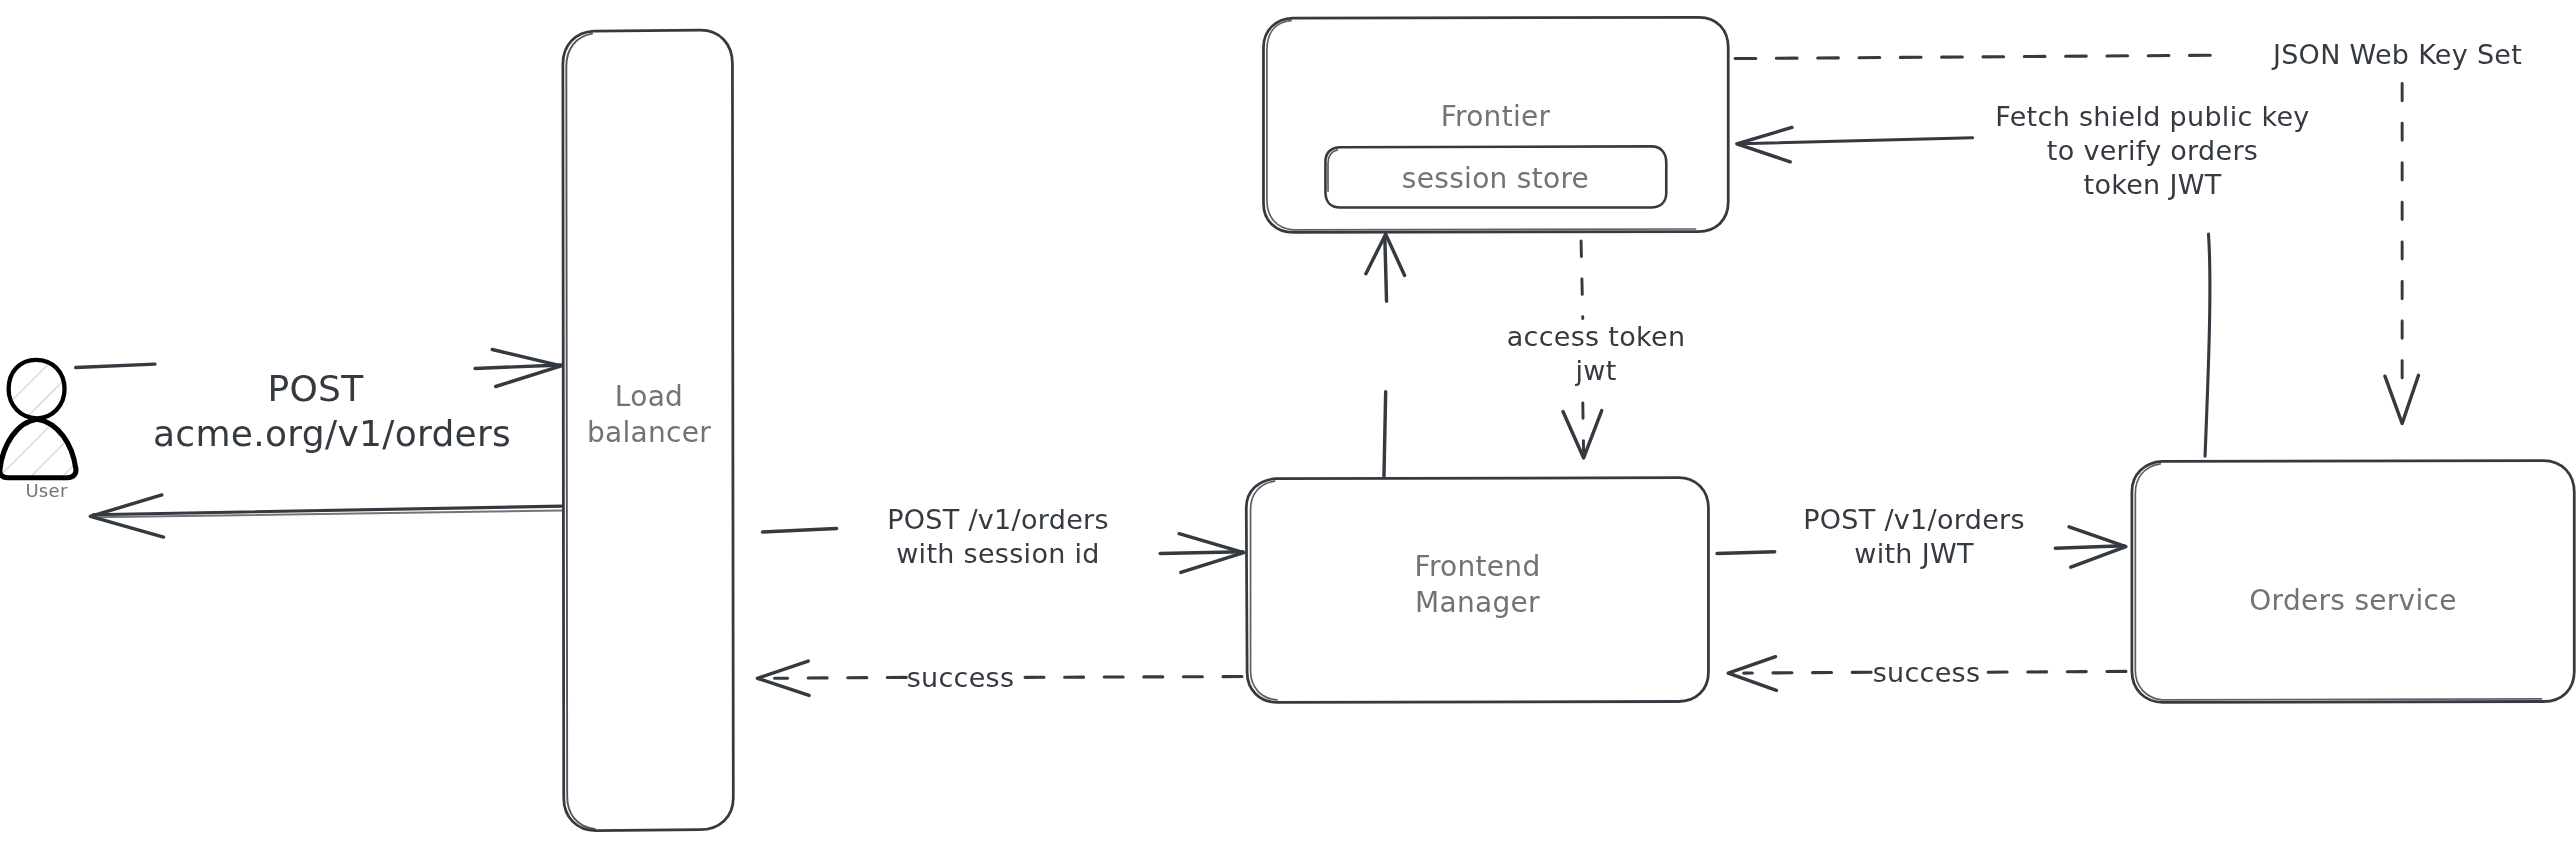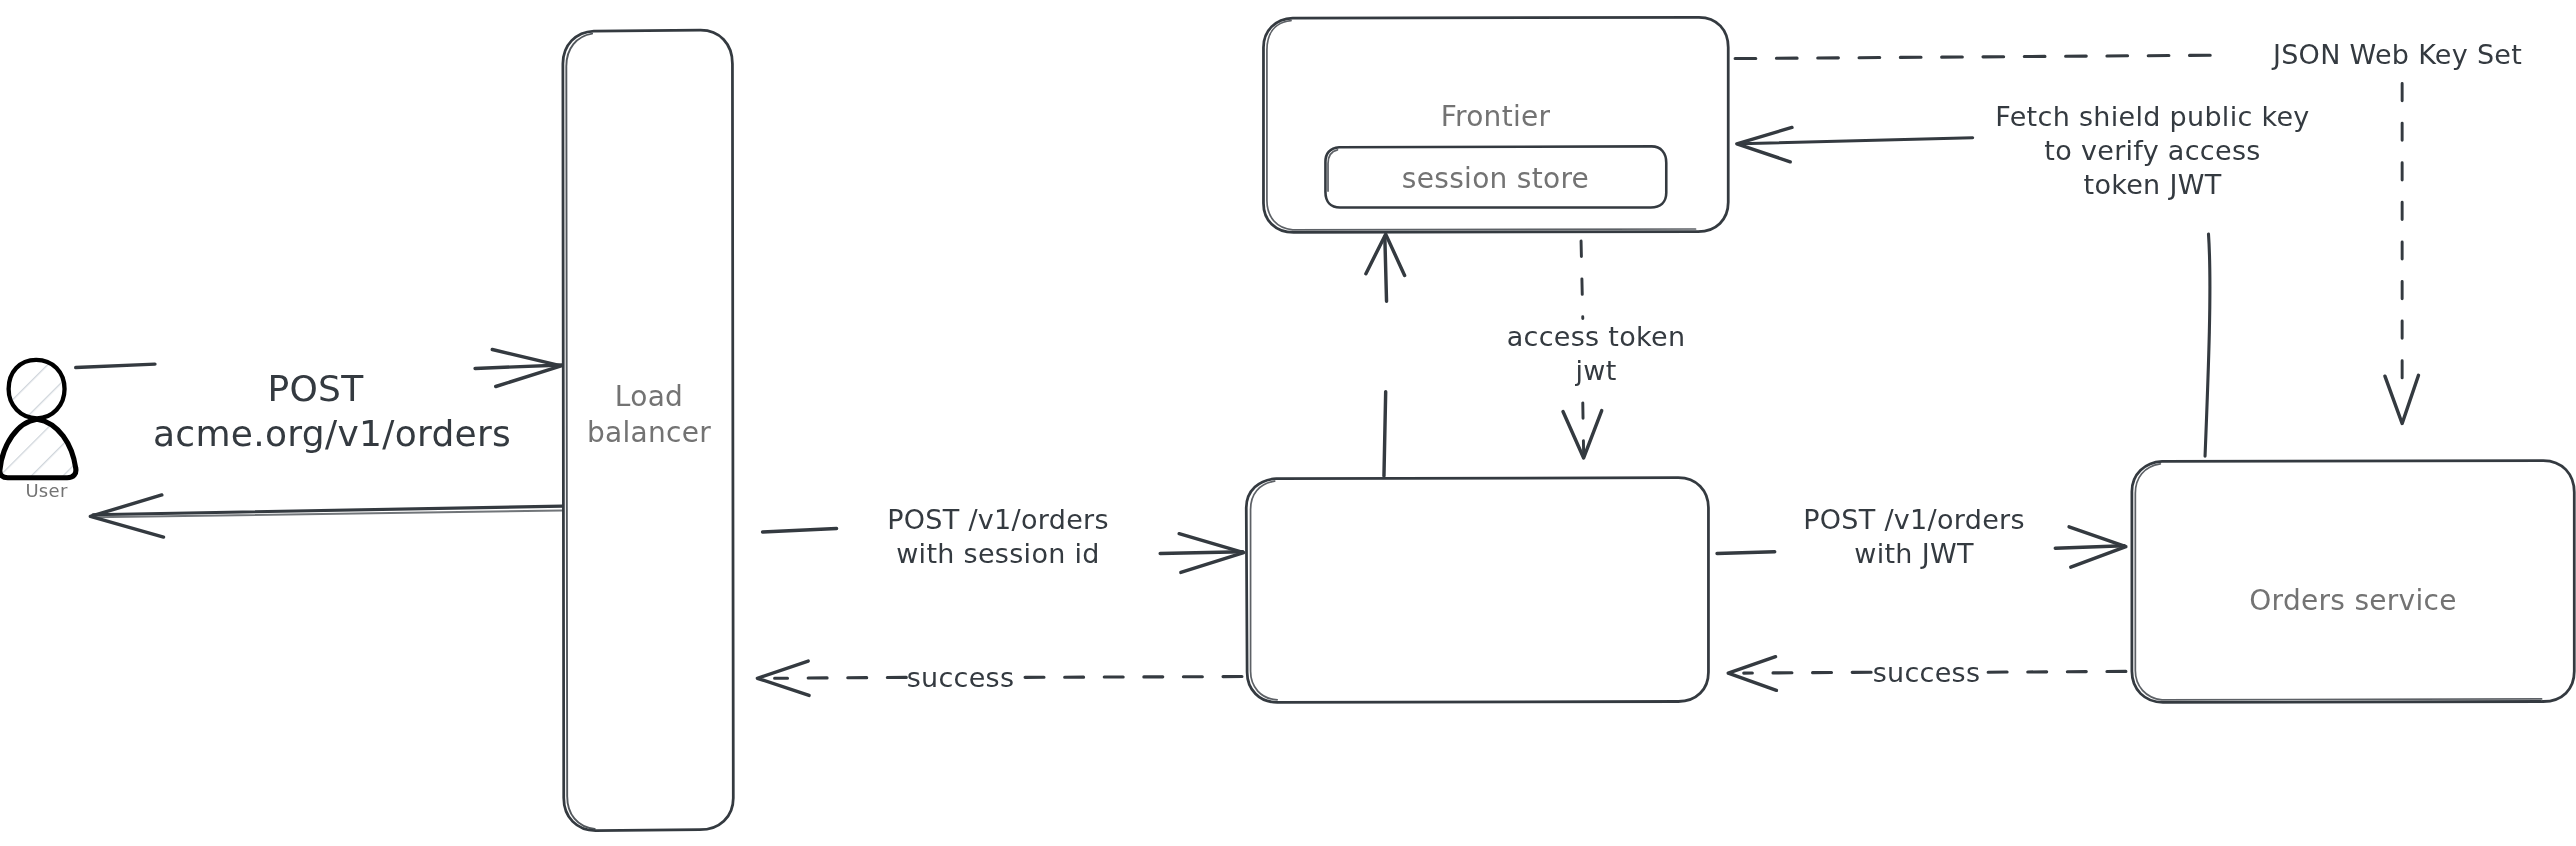--- a/index.html
+++ b/index.html
@@ -153,20 +153,22 @@
 
   <div class="node-label" style="left:0px;top:479px;width:93px;font-size:18px;">User</div>
 
   <div class="node-label" style="left:558px;top:379px;width:182px;font-size:28px;">Load
 balancer</div>
 
   <div class="node-label" style="left:1263px;top:99px;width:465px;font-size:28px;">Frontier</div>
 
   <div class="node-label" style="left:1325px;top:161px;width:341px;font-size:28px;">session store</div>
 
+  <div class="node-label" style="left:1247px;top:549px;width:461px;font-size:28px;">Frontend
+Manager</div>
 
   <div class="node-label" style="left:2132px;top:563px;width:442px;font-size:28px;margin-top:20px;">Orders service</div>
 
   <div class="edge-label" style="left:153px;top:334px;width:325px;font-size:36px;margin-top:32px;">POST
 acme.org/v1/orders</div>
 
   <div class="edge-label" style="left:830px;top:503px;width:336px;font-size:27px;">POST /v1/orders
 with session id</div>
 
   <div class="edge-label" style="left:902px;top:661px;width:117px;font-size:27px;">success</div>
@@ -174,21 +176,21 @@
 
   <div class="edge-label" style="left:1473px;top:320px;width:246px;font-size:27px;">access token
 jwt</div>
 
   <div class="edge-label" style="left:1766px;top:503px;width:296px;font-size:27px;">POST /v1/orders
 with JWT</div>
 
   <div class="edge-label" style="left:1868px;top:656px;width:117px;font-size:27px;">success</div>
 
   <div class="edge-label" style="left:1969px;top:100px;width:367px;font-size:27px;">Fetch shield public key
-to verify access
+to verify orders
 token JWT</div>
 
   <div class="edge-label" style="left:2221px;top:30px;width:353px;font-size:27px;margin-top:8px;">JSON Web Key Set</div>
 
 </div>
 
 <div class="layer" style="pointer-events:auto;">
   <div class="hit" style="left:0px;top:357px;width:95px;height:155px;"></div>
   <div class="hit" style="left:563px;top:30px;width:170px;height:800px;"></div>
   <div class="hit" style="left:1263px;top:17px;width:465px;height:215px;"></div>

